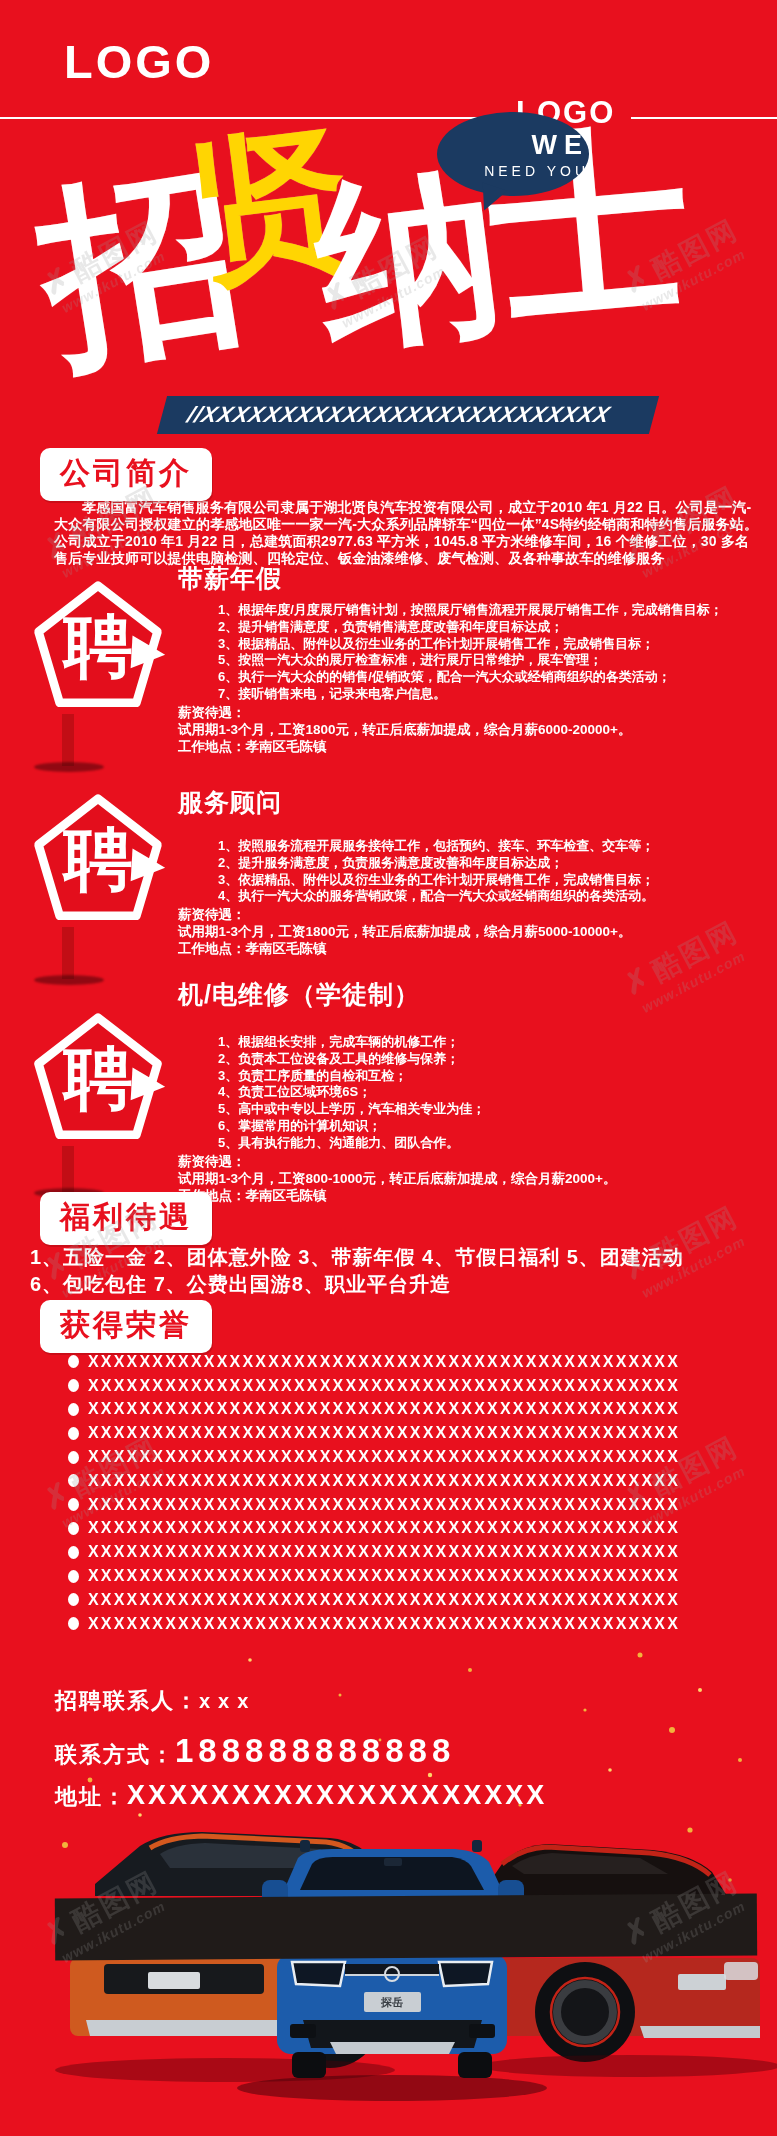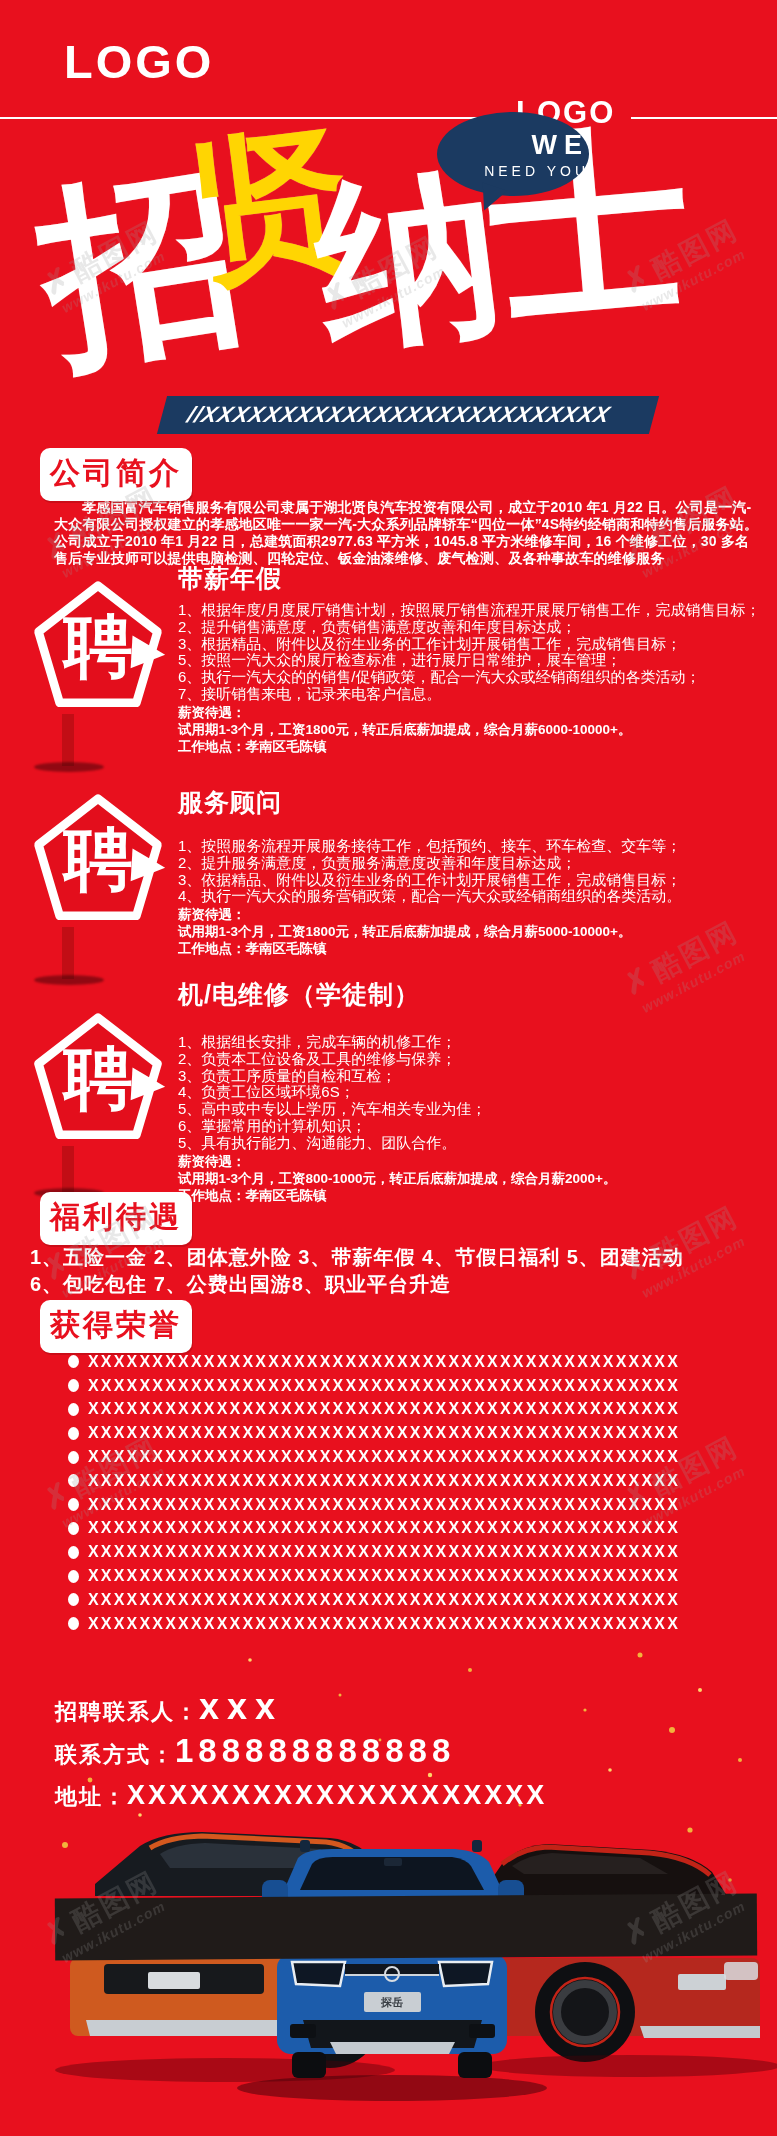--- a/index.html
+++ b/index.html
@@ -51,54 +51,54 @@
     border-top:26px solid var(--navy);transform:rotate(18deg);
   }
   .title-banner{
     position:absolute;left:162px;top:396px;width:492px;height:38px;background:var(--navy);
     transform:skewX(-15deg);z-index:5;display:flex;align-items:center;padding-left:26px;
   }
   .title-banner .bx{font-style:italic;font-weight:bold;font-size:22px;letter-spacing:1px;white-space:nowrap;}
   
   .h-box{
     position:absolute;left:40px;background:#fff;color:var(--red);font-weight:bold;
-    font-size:30px;letter-spacing:3px;padding:5px 10px 7px;border-radius:10px;z-index:5;
+    font-size:30px;letter-spacing:3px;padding:5px 20px 7px;border-radius:10px;z-index:5;
     box-shadow:1px 2px 0 rgba(150,10,15,.35);
   }
   
   .intro{
     position:absolute;left:54px;top:499px;width:706px;font-size:14px;line-height:17px;
     font-weight:bold;text-indent:2em;z-index:4;letter-spacing:.2px;
   }
   
   .badge{position:absolute;left:28px;z-index:5;width:140px;}
   .badge svg{display:block;}
   .pole{position:absolute;left:62px;width:12px;background:var(--red-dark);}
   .pole-shadow{position:absolute;left:34px;width:70px;height:10px;border-radius:50%;
     background:rgba(40,0,4,.45);filter:blur(1px);}
   
   .job{position:absolute;left:178px;width:590px;z-index:4;}
   .job h3{font-size:25px;letter-spacing:1px;font-weight:bold;}
   .job .duties{margin-top:7px;}
-  .job .duty{font-size:15px;line-height:16.8px;font-weight:normal;white-space:nowrap;}
+  .job .duty{font-size:13px;line-height:16.8px;font-weight:bold;white-space:nowrap;margin-left:40px;}
   .job .sal-label{font-size:13.5px;line-height:17px;font-weight:bold;margin-top:1px;}
   .job .sal,.job .loc{font-size:13.5px;line-height:17px;font-weight:bold;}
   .gap{height:12px;}
   
   .welfare-line{position:absolute;left:30px;width:730px;font-size:20px;font-weight:bold;
     letter-spacing:1px;z-index:4;white-space:nowrap;}
   
   .honors{position:absolute;left:68px;top:1350px;z-index:4;}
   .honor-row{display:flex;align-items:center;height:23.8px;}
   .honor-dot{width:11px;height:13px;border-radius:50%;background:#fff;margin-right:9px;flex:0 0 auto;}
   .honor-text{font-size:16px;font-weight:bold;letter-spacing:2.2px;white-space:nowrap;}
   
   .contact-line{position:absolute;left:55px;z-index:4;white-space:nowrap;font-weight:bold;}
   .c-label{font-size:22px;letter-spacing:2px;}
-  .c-val-person{font-size:36px;letter-spacing:8px;}
+  .c-val-person{font-size:20px;letter-spacing:8px;}
   .c-val-phone{font-size:33px;letter-spacing:5px;}
   .c-val-addr{font-size:27px;letter-spacing:3px;}
   
   .cars{position:absolute;left:0;top:1824px;z-index:3;}
   .speckles{position:absolute;left:0;top:1600px;z-index:2;pointer-events:none;}
 </style>
 </head>
 <body>
 
 <div class="poster">
@@ -188,21 +188,21 @@
     <h3>带薪年假</h3>
     <div class="duties">
       <div class="duty">1、根据年度/月度展厅销售计划，按照展厅销售流程开展展厅销售工作，完成销售目标；</div>
       <div class="duty">2、提升销售满意度，负责销售满意度改善和年度目标达成；</div>
       <div class="duty">3、根据精品、附件以及衍生业务的工作计划开展销售工作，完成销售目标；</div>
       <div class="duty">5、按照一汽大众的展厅检查标准，进行展厅日常维护，展车管理；</div>
       <div class="duty">6、执行一汽大众的的销售/促销政策，配合一汽大众或经销商组织的各类活动；</div>
       <div class="duty">7、接听销售来电，记录来电客户信息。</div>
     </div>
     <div class="sal-label">薪资待遇：</div>
-    <div class="sal">试用期1-3个月，工资1800元，转正后底薪加提成，综合月薪6000-10000+。</div>
+    <div class="sal">试用期1-3个月，工资1800元，转正后底薪加提成，综合月薪6000-20000+。</div>
     <div class="loc">工作地点：孝南区毛陈镇</div>
   </div>
 
   <div class="badge" style="top:791px">
     <svg width="140" height="142" viewBox="0 0 140 148">
       <polygon points="70,8 132,56 110,130 30,130 8,56" fill="#e30e1c" stroke="#ffffff" stroke-width="9" stroke-linejoin="round"></polygon>
       <polygon points="106,60 140,80 104,94" fill="#ffffff"></polygon>
       <text x="70" y="96" text-anchor="middle" font-size="72" font-weight="bold" fill="#ffffff">聘</text>
     </svg>
   </div>

